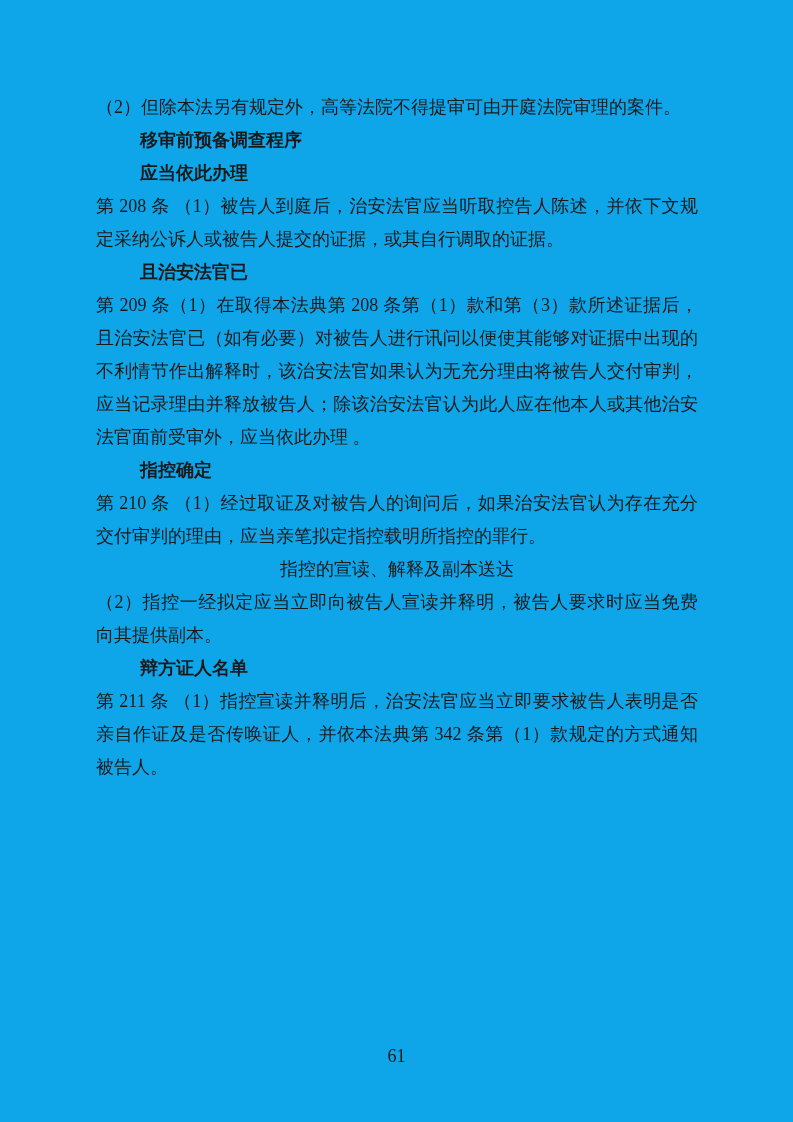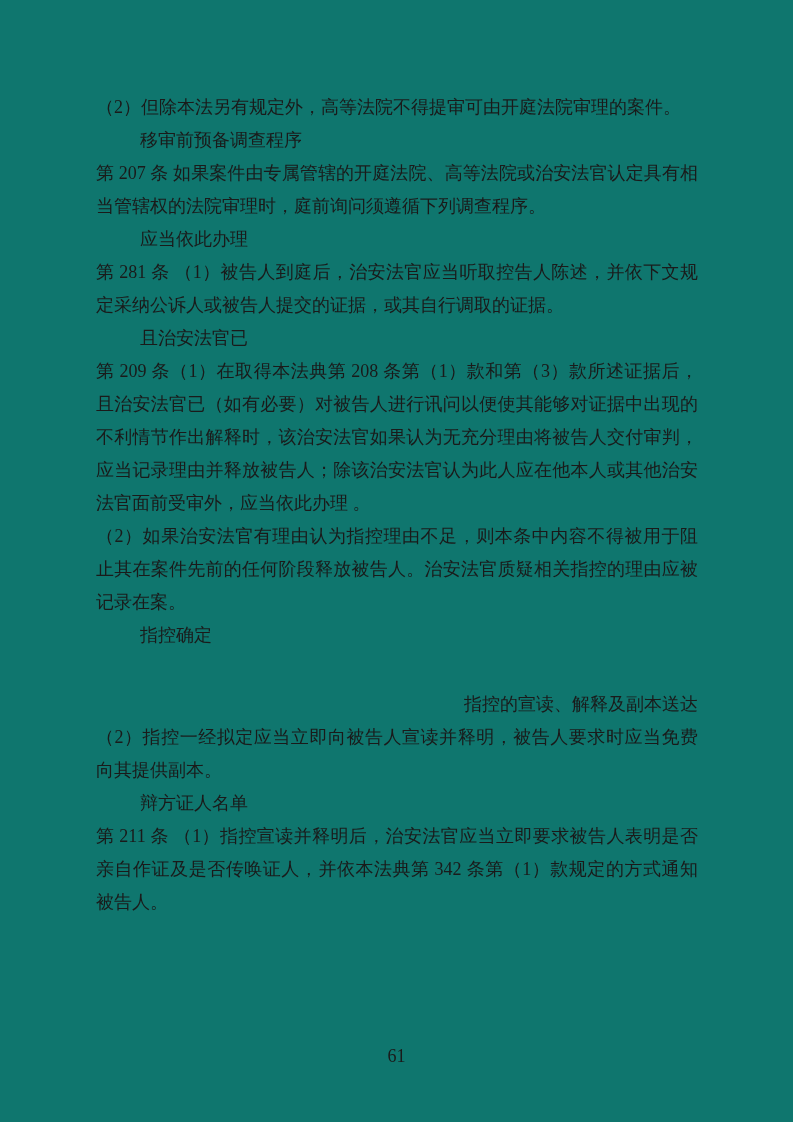--- a/index.html
+++ b/index.html
@@ -4,21 +4,21 @@
 <style>
   html, body {
     margin: 0;
     padding: 0;
     background: #ffffff;
   }
   .page {
     position: relative;
     width: 793px;
     height: 1122px;
-    background: #0f766e;
+    background: #0ea5e9;
     font-family: "Liberation Serif", "DejaVu Serif", serif;
     color: #1a1a1a;
     overflow: hidden;
   }
   .content {
     position: absolute;
     left: 96px;
     top: 91px;
     width: 602px;
     font-size: 18px;
@@ -27,51 +27,49 @@
   .para {
     text-align: justify;
     margin: 0;
   }
   .para.heading {
     text-align: left;
     font-weight: 700;
     padding-left: 44px;
   }
   .para.flush {
-    text-align: right;
-    margin-top: 36px;
+    text-align: center;
   }
   .b {
-    font-weight: 400;
+    font-weight: 700;
   }
   .footer {
     position: absolute;
     left: 0;
     top: 1046px;
     width: 793px;
     text-align: center;
     font-size: 18px;
     line-height: 20px;
     color: #1a1a1a;
   }
 </style>
 </head>
 <body>
 
 <div class="page">
   <div class="content" id="doc-body">
       <div class="para body"><span>（2）但除本法另有规定外，高等法院不得提审可由开庭法院审理的案件。</span></div>
       <div class="para heading"><span class="b">移审前预备调查程序</span></div>
-      <div class="para body"><span>第 207 条 </span><span class="b">如果</span><span>案件由专属管辖的开庭法院、高等法院或治安法官认定具有相当管辖权的法院审理时，庭前询问须遵循下列调查程序。</span></div>
       <div class="para heading"><span class="b">应当依此办理</span></div>
-      <div class="para body"><span>第 281 条 （1）被告人到庭后，治安法官应当听取控告人陈述，并依下文规定采纳公诉人或被告人提交的证据，或其自行调取的证据。</span></div>
+      <div class="para body"><span>第 208 条 （1）被告人到庭后，治安法官应当听取控告人陈述，并依下文规定采纳公诉人或被告人提交的证据，或其自行调取的证据。</span></div>
       <div class="para heading"><span class="b">且治安法官已</span></div>
       <div class="para body"><span>第 209 条（1）在取得本法典第 208 条第（1）款和第（3）款所述证据后，且治安法官已（如有必要）对被告人进行讯问以便使其能够对证据中出现的不利情节作出解释时，该治安法官如果认为无充分理由将被告人交付审判，应当记录理由并释放被告人；除该治安法官认为此人应在他本人或其他治安法官面前受审外，应当依此办理 。</span></div>
-      <div class="para body"><span>（2）如果治安法官有理由认为指控理由不足，则本条中内容不得被用于阻止其在案件先前的任何阶段释放被告人。治安法官质疑相关指控的理由应被记录在案。</span></div>
       <div class="para heading"><span class="b">指控确定</span></div>
+      <div class="para body"><span>第 210 条 （1）经过取证及对被告人的询问后，如果治安法官认为存在充分交付审判的理由，应当亲笔拟定指控载明所指控的罪行。</span></div>
       <div class="para flush"><span>指控的宣读、解释及副本送达</span></div>
       <div class="para body"><span>（2）指控一经拟定应当立即向被告人宣读并释明，被告人要求时应当免费向其提供副本。</span></div>
       <div class="para heading"><span class="b">辩方证人名单</span></div>
       <div class="para body"><span>第 211 条 （1）指控宣读并释明后，治安法官应当立即要求被告人表明是否亲自作证及是否传唤证人，并依本法典第 342 条第（1）款规定的方式通知被告人。</span></div>
     </div>
   <div class="footer">
     <span>61</span>
   </div>
 </div>
 

